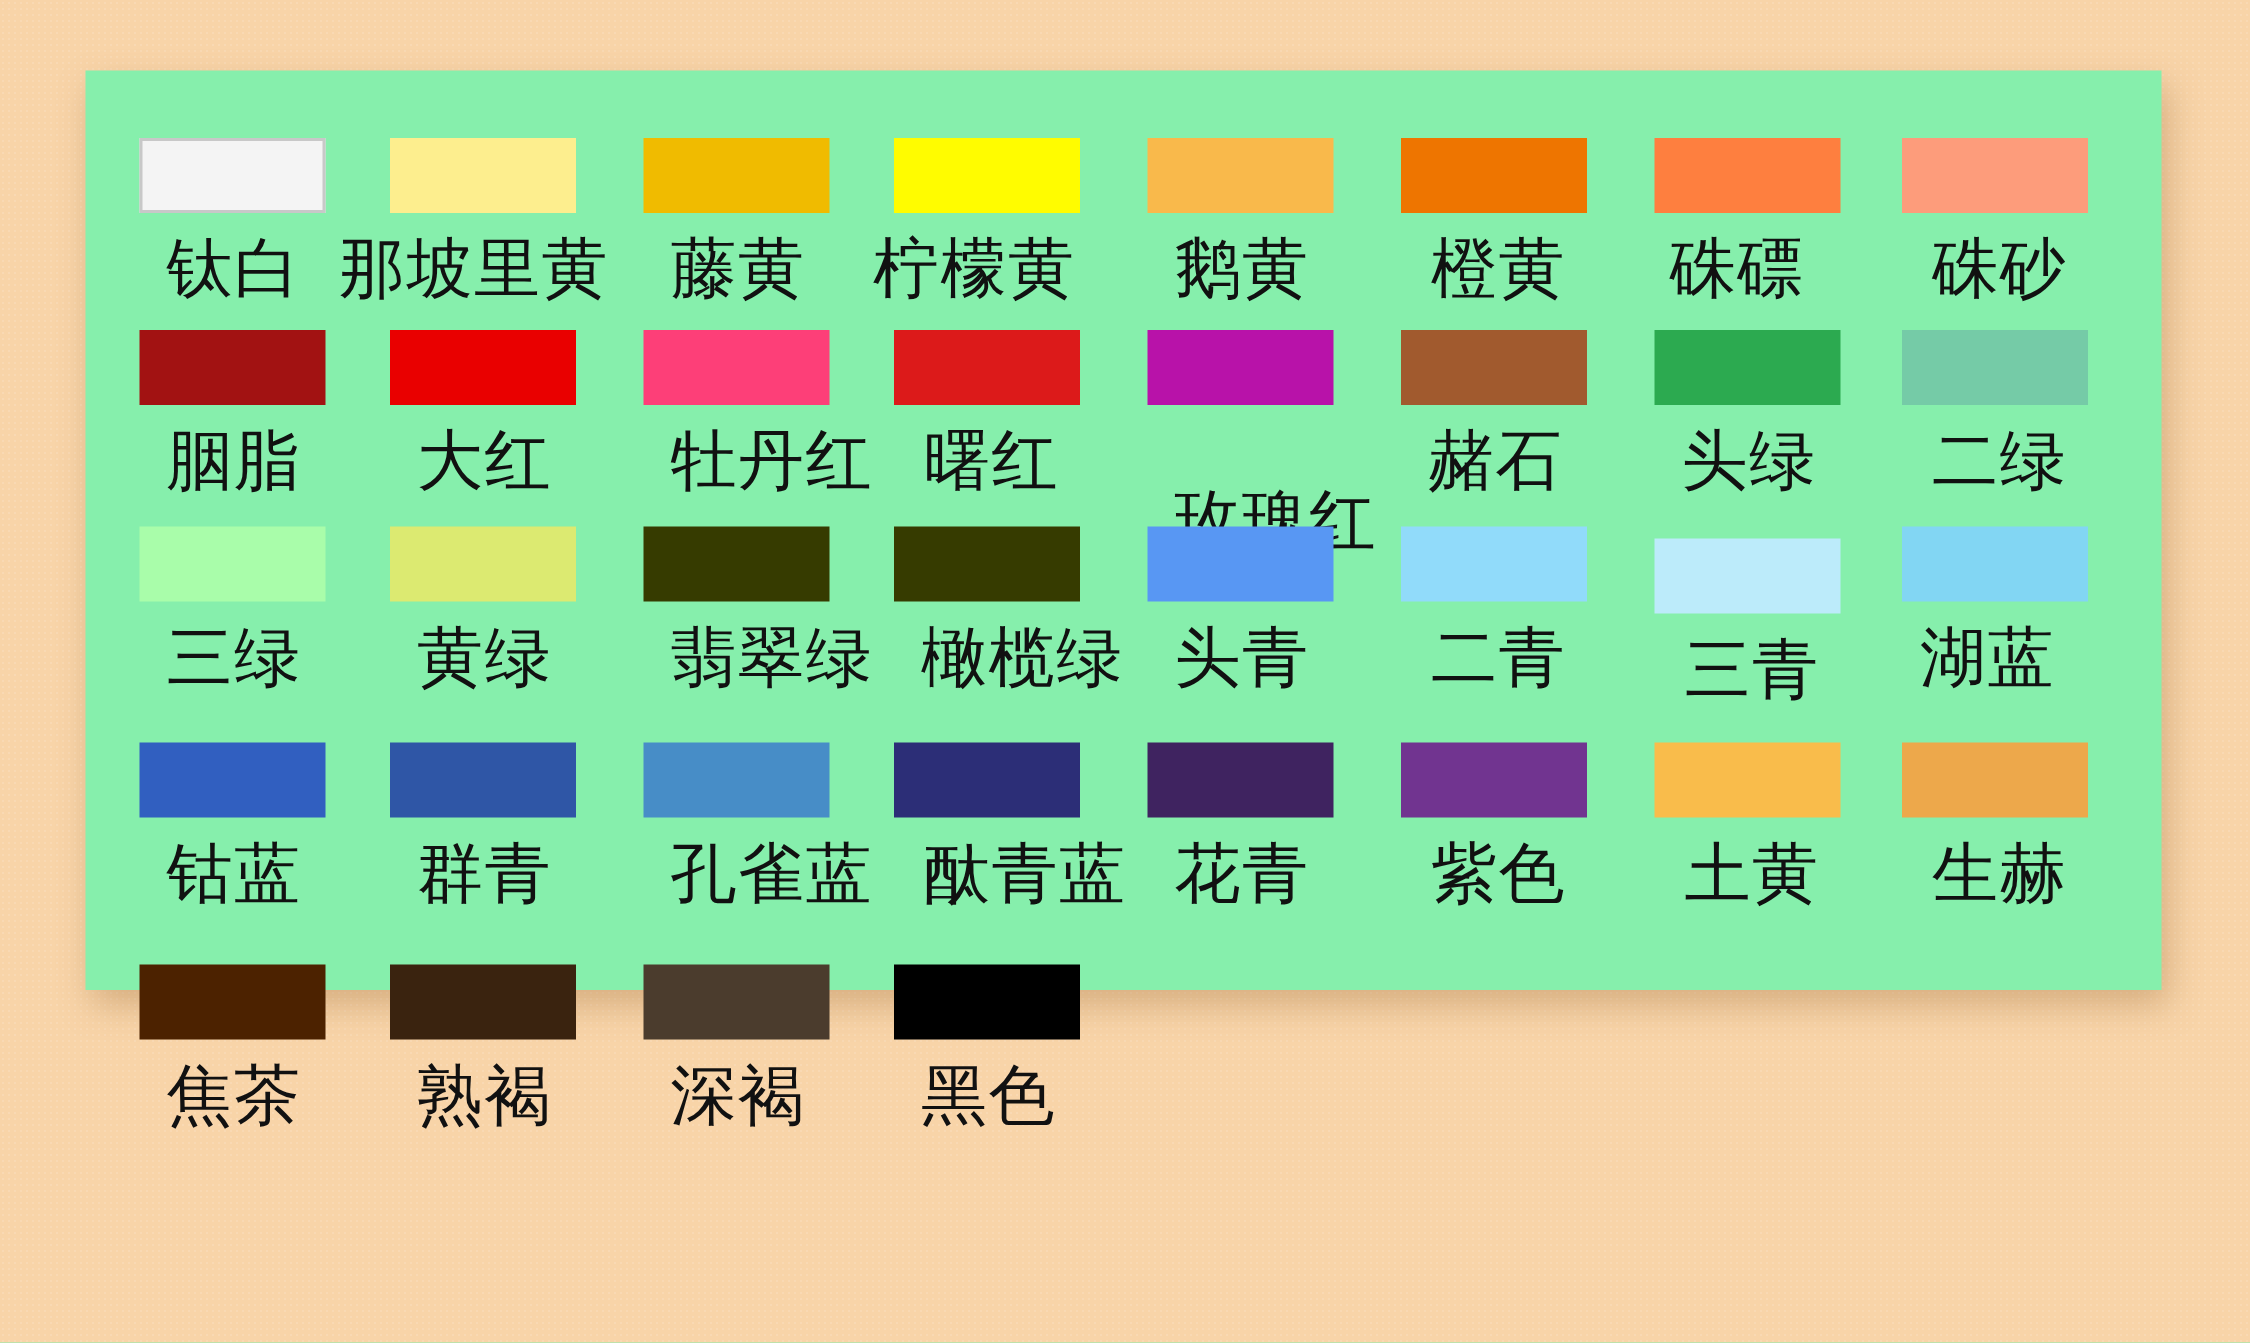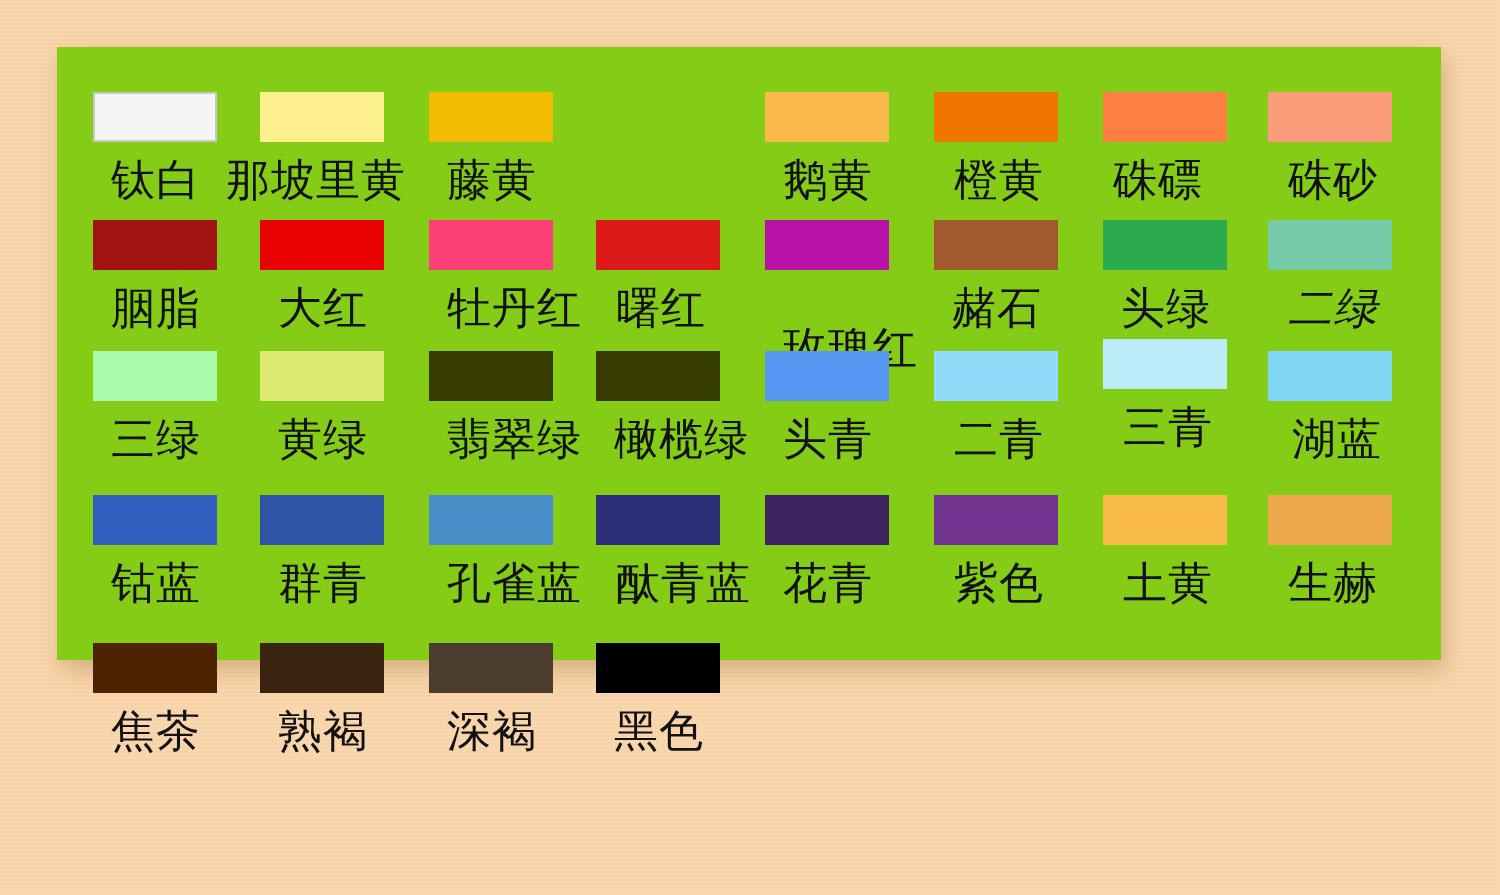--- a/index.html
+++ b/index.html
@@ -15,21 +15,21 @@
       position: relative;
       overflow: hidden;
       font-family: "DejaVu Sans", sans-serif;
     }
     .card {
       position: absolute;
       left: 57px;
       top: 47px;
       width: 1384px;
       height: 613px;
-      background: #84cc16;
+      background: #86efac;
       box-shadow: 4px 10px 22px rgba(150, 100, 50, 0.35);
     }
     .swatch-item {
       position: absolute;
       width: 160px;
       height: 130px;
     }
     .swatch {
       position: absolute;
       left: 0;
@@ -60,20 +60,24 @@
       <div class="label" style="left: 18px;">钛白</div>
     </div>
     <div class="swatch-item" style="left: 203px; top: 45px;">
       <div class="swatch" title="#fdee8e" style="background: rgb(253, 238, 142);"></div>
       <div class="label" style="left: -34px;">那坡里黄</div>
     </div>
     <div class="swatch-item" style="left: 372px; top: 45px;">
       <div class="swatch" title="#f0bb00" style="background: rgb(240, 187, 0);"></div>
       <div class="label" style="left: 18px;">藤黄</div>
     </div>
+    <div class="swatch-item" style="left: 539px; top: 45px;">
+      <div class="swatch" title="#fffc00" style="background: rgb(255, 252, 0);"></div>
+      <div class="label" style="left: -14px;">柠檬黄</div>
+    </div>
     <div class="swatch-item" style="left: 708px; top: 45px;">
       <div class="swatch" title="#f9b94b" style="background: rgb(249, 185, 75);"></div>
       <div class="label" style="left: 18px;">鹅黄</div>
     </div>
     <div class="swatch-item" style="left: 877px; top: 45px;">
       <div class="swatch" title="#ee7500" style="background: rgb(238, 117, 0);"></div>
       <div class="label" style="left: 20px;">橙黄</div>
     </div>
     <div class="swatch-item" style="left: 1046px; top: 45px;">
       <div class="swatch" title="#fe7f3f" style="background: rgb(254, 127, 63);"></div>
@@ -106,21 +110,21 @@
     <div class="swatch-item" style="left: 877px; top: 173px;">
       <div class="swatch" title="#a15a2e" style="background: rgb(161, 90, 46);"></div>
       <div class="label" style="left: 18px;">赭石</div>
     </div>
     <div class="swatch-item" style="left: 1046px; top: 173px;">
       <div class="swatch" title="#2caa50" style="background: rgb(44, 170, 80);"></div>
       <div class="label" style="left: 18px;">头绿</div>
     </div>
     <div class="swatch-item" style="left: 1211px; top: 173px;">
       <div class="swatch" title="#75cba7" style="background: rgb(117, 203, 167);"></div>
-      <div class="label" style="left: 20px; font-style: italic;">二绿</div>
+      <div class="label" style="left: 20px;">二绿</div>
     </div>
     <div class="swatch-item" style="left: 36px; top: 304px;">
       <div class="swatch" title="#a9fdaa" style="background: rgb(169, 253, 170);"></div>
       <div class="label" style="left: 18px;">三绿</div>
     </div>
     <div class="swatch-item" style="left: 203px; top: 304px;">
       <div class="swatch" title="#dcea71" style="background: rgb(220, 234, 113);"></div>
       <div class="label" style="left: 18px;">黄绿</div>
     </div>
     <div class="swatch-item" style="left: 372px; top: 304px;">
@@ -132,27 +136,27 @@
       <div class="label" style="left: 18px;">橄榄绿</div>
     </div>
     <div class="swatch-item" style="left: 708px; top: 304px;">
       <div class="swatch" title="#5897f3" style="background: rgb(88, 151, 243);"></div>
       <div class="label" style="left: 18px;">头青</div>
     </div>
     <div class="swatch-item" style="left: 877px; top: 304px;">
       <div class="swatch" title="#91dbfa" style="background: rgb(145, 219, 250);"></div>
       <div class="label" style="left: 20px;">二青</div>
     </div>
-    <div class="swatch-item" style="left: 1046px; top: 292px;">
+    <div class="swatch-item" style="left: 1046px; top: 312px;">
       <div class="swatch" title="#bcebfa" style="background: rgb(188, 235, 250);"></div>
       <div class="label" style="left: 20px;">三青</div>
     </div>
     <div class="swatch-item" style="left: 1211px; top: 304px;">
       <div class="swatch" title="#82d6f3" style="background: rgb(130, 214, 243);"></div>
-      <div class="label" style="left: 24px; text-align: right;">湖蓝</div>
+      <div class="label" style="left: 12px; text-align: right;">湖蓝</div>
     </div>
     <div class="swatch-item" style="left: 36px; top: 448px;">
       <div class="swatch" title="#315fc0" style="background: rgb(49, 95, 192);"></div>
       <div class="label" style="left: 18px;">钴蓝</div>
     </div>
     <div class="swatch-item" style="left: 203px; top: 448px;">
       <div class="swatch" title="#2f56a6" style="background: rgb(47, 86, 166);"></div>
       <div class="label" style="left: 18px;">群青</div>
     </div>
     <div class="swatch-item" style="left: 372px; top: 448px;">

